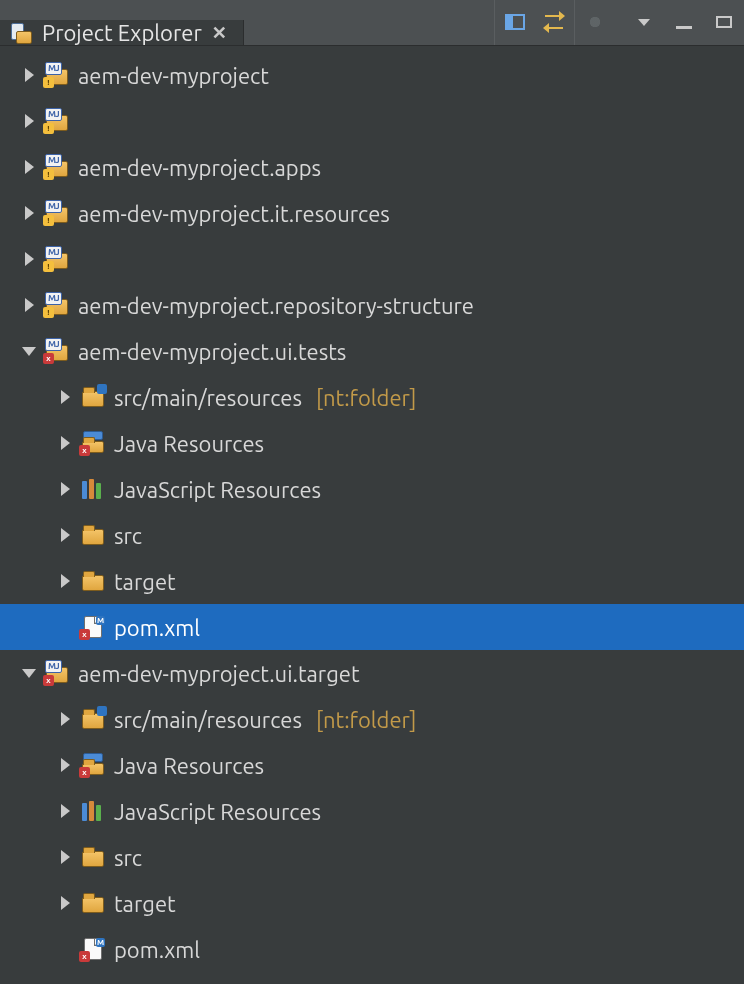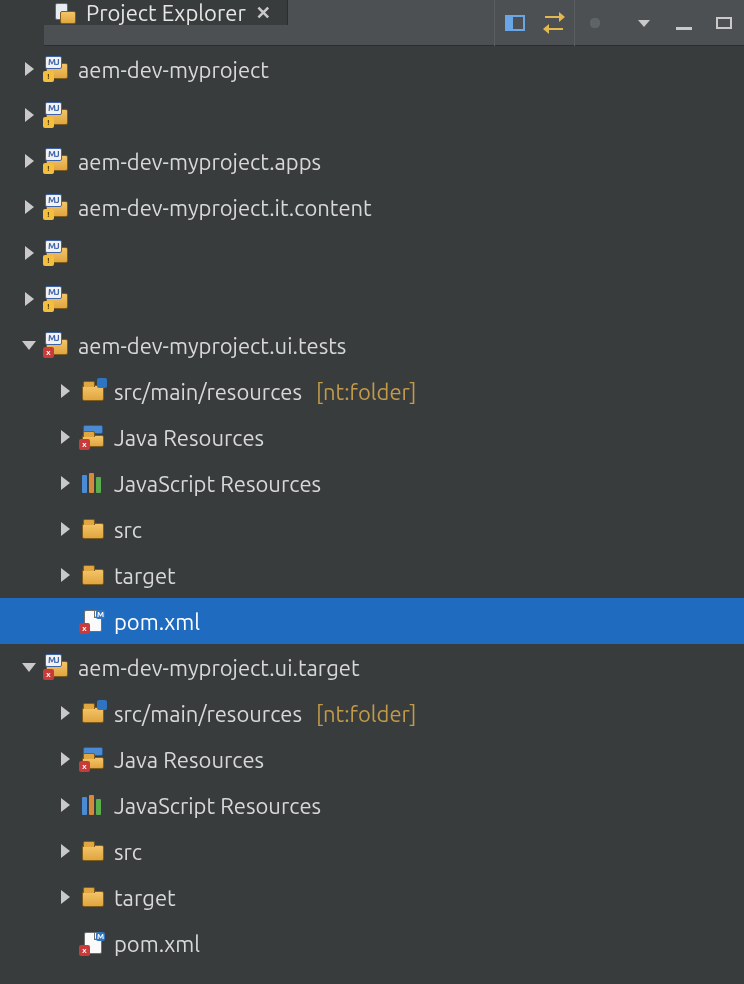--- a/index.html
+++ b/index.html
@@ -11,23 +11,22 @@
     font-size: 22px;
     color: #d8d8d8;
     overflow: hidden;
   }
 
   
   .tabbar {
     height: 46px;
     background: #4c5052;
     display: flex;
-    align-items: flex-start;
+    align-items: flex-end;
     border-bottom: 1px solid #2b2d2e;
-    margin-left: 44px;
   }
   .tab {
     background: #383c3d;
     display: flex;
     align-items: center;
     padding: 0 16px 0 10px;
     gap: 10px;
     border-right: 1px solid #2b2d2e;
   }
   .tab-title { color: #e6e6e6; }
@@ -94,21 +93,21 @@
     border-right: 6px solid transparent; border-top: 7px solid #c9c9c9;
   }
   .ico-min {
     width: 16px; height: 3px; background: #c9c9c9; margin-top: 10px;
   }
   .ico-max {
     width: 16px; height: 12px; border: 2px solid #c9c9c9;
   }
 
   
-  .tree { }
+  .tree { padding-top: 6px; }
   .row {
     display: flex; align-items: center; height: 46px; padding-left: 14px;
     gap: 8px; white-space: nowrap;
   }
   .row .indent { display: inline-block; }
   .row .twisty {
     width: 14px; height: 14px; display: inline-flex; align-items: center;
     justify-content: center; color: #c9c9c9;
   }
   .twisty.closed::before {
@@ -248,39 +247,40 @@
       <span>aem-dev-myproject.apps</span>
     </div>
     <div class="row">
       <span class="indent" style="width: 0px;"></span>
       <span class="twisty closed"></span>
       <span class="node-icon">
         <span class="base-folder"></span>
         <span class="badge mj"></span>
         <span class="badge warn"></span>
       </span>
-      <span>aem-dev-myproject.it.content</span>
-    </div>
-    <div class="row">
-      <span class="indent" style="width: 0px;"></span>
-      <span class="twisty closed"></span>
-      <span class="node-icon">
-        <span class="base-folder"></span>
-        <span class="badge mj"></span>
-        <span class="badge warn"></span>
-      </span>
-    </div>
-    <div class="row">
-      <span class="indent" style="width: 0px;"></span>
-      <span class="twisty closed"></span>
-      <span class="node-icon">
-        <span class="base-folder"></span>
-        <span class="badge mj"></span>
-        <span class="badge warn"></span>
-      </span>
+      <span>aem-dev-myproject.it.resources</span>
+    </div>
+    <div class="row">
+      <span class="indent" style="width: 0px;"></span>
+      <span class="twisty closed"></span>
+      <span class="node-icon">
+        <span class="base-folder"></span>
+        <span class="badge mj"></span>
+        <span class="badge warn"></span>
+      </span>
+    </div>
+    <div class="row">
+      <span class="indent" style="width: 0px;"></span>
+      <span class="twisty closed"></span>
+      <span class="node-icon">
+        <span class="base-folder"></span>
+        <span class="badge mj"></span>
+        <span class="badge warn"></span>
+      </span>
+      <span>aem-dev-myproject.repository-structure</span>
     </div>
     <div class="row">
       <span class="indent" style="width: 0px;"></span>
       <span class="twisty open"></span>
       <span class="node-icon">
         <span class="base-folder"></span>
         <span class="badge mj"></span>
         <span class="badge err"></span>
       </span>
       <span>aem-dev-myproject.ui.tests</span>

